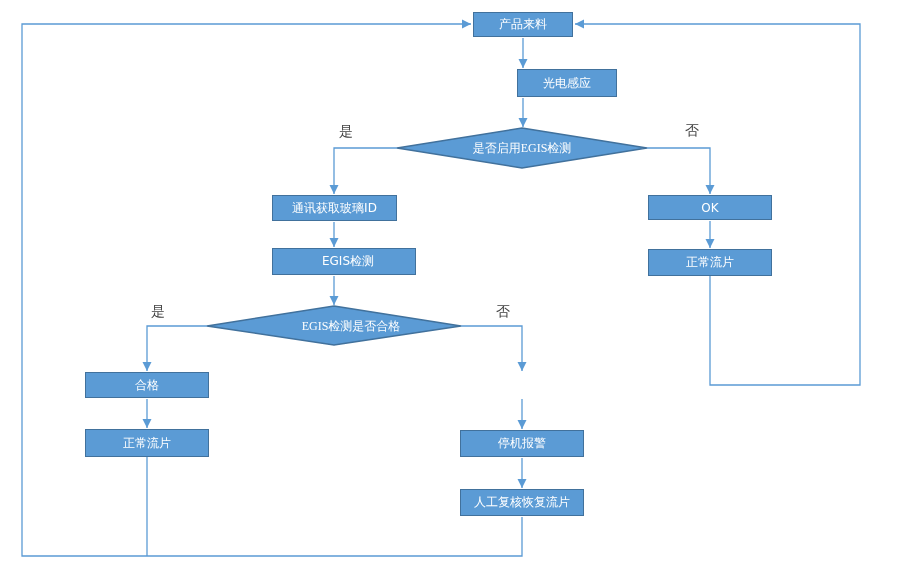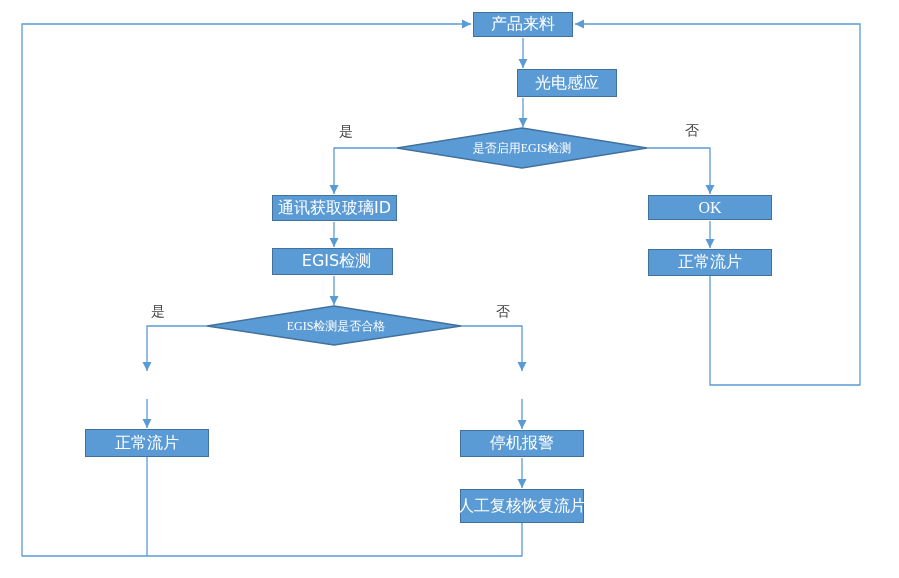--- a/index.html
+++ b/index.html
@@ -19,21 +19,21 @@
     position: absolute;
     left: 0;
     top: 0;
   }
   .node {
     position: absolute;
     box-sizing: border-box;
     background: #5B9BD5;
     border: 1.5px solid #41719C;
     color: #ffffff;
-    font-size: 16px;
+    font-size: 12px;
     display: flex;
     align-items: center;
     justify-content: center;
     white-space: nowrap;
   }
   .dtext {
     position: absolute;
     color: #ffffff;
     font-size: 12px;
     display: flex;
@@ -79,28 +79,29 @@
     <path d="M710,221 L710,248" fill="none" stroke="#5B9BD5" stroke-width="1.3" marker-end="url(#arrow)"></path>
     <path d="M710,276 L710,385 L860,385 L860,24 L575,24" fill="none" stroke="#5B9BD5" stroke-width="1.3" marker-end="url(#arrow)"></path>
 
     <polygon points="522,128 647,148 522,168 397,148" fill="#5B9BD5" stroke="#41719C" stroke-width="1.5"></polygon>
     <polygon points="334,306 461,326 334,345 207,326" fill="#5B9BD5" stroke="#41719C" stroke-width="1.5"></polygon>
   </svg>
 
   <div class="node" style="left:473px; top:12px;  width:100px; height:25px;">产品来料</div>
   <div class="node" style="left:473px; top:69px;  width:100px; height:28px;margin-left:44px;">光电感应</div>
   <div class="node" style="left:272px; top:195px; width:125px; height:26px;">通讯获取玻璃ID</div>
-  <div class="node" style="left:272px; top:248px; width:121px; height:27px;padding-left:8px;">EGIS检测</div>
+  <div class="node" style="left:272px; top:248px; width:144px; height:27px;padding-left:8px;">EGIS检测</div>
+  <div class="node" style="left:85px;  top:372px; width:124px; height:26px;">合格</div>
   <div class="node" style="left:85px;  top:429px; width:124px; height:28px;">正常流片</div>
   <div class="node" style="left:460px; top:430px; width:124px; height:27px;">停机报警</div>
-  <div class="node" style="left:460px; top:489px; width:124px; height:34px;">人工复核恢复流片</div>
-  <div class="node" style="left:648px; top:195px; width:124px; height:25px;font-family:Liberation Serif, serif;">OK</div>
+  <div class="node" style="left:460px; top:489px; width:124px; height:27px;">人工复核恢复流片</div>
+  <div class="node" style="left:648px; top:195px; width:124px; height:25px;">OK</div>
   <div class="node" style="left:648px; top:249px; width:124px; height:27px;">正常流片</div>
 
   <div class="dtext" style="left:397px; top:136px; width:250px; height:24px;">是否启用EGIS检测</div>
-  <div class="dtext" style="left:209px; top:314px; width:254px; height:24px;text-align:center;">EGIS检测是否合格</div>
+  <div class="dtext" style="left:224px; top:314px; width:254px; height:24px;text-align:center;">EGIS检测是否合格</div>
 
   <div class="blabel" style="left:332px; top:123px;">是</div>
   <div class="blabel" style="left:678px; top:122px;">否</div>
   <div class="blabel" style="left:144px; top:303px;">是</div>
   <div class="blabel" style="left:489px; top:303px;">否</div>
 
 </div>
 
 </body></html>

